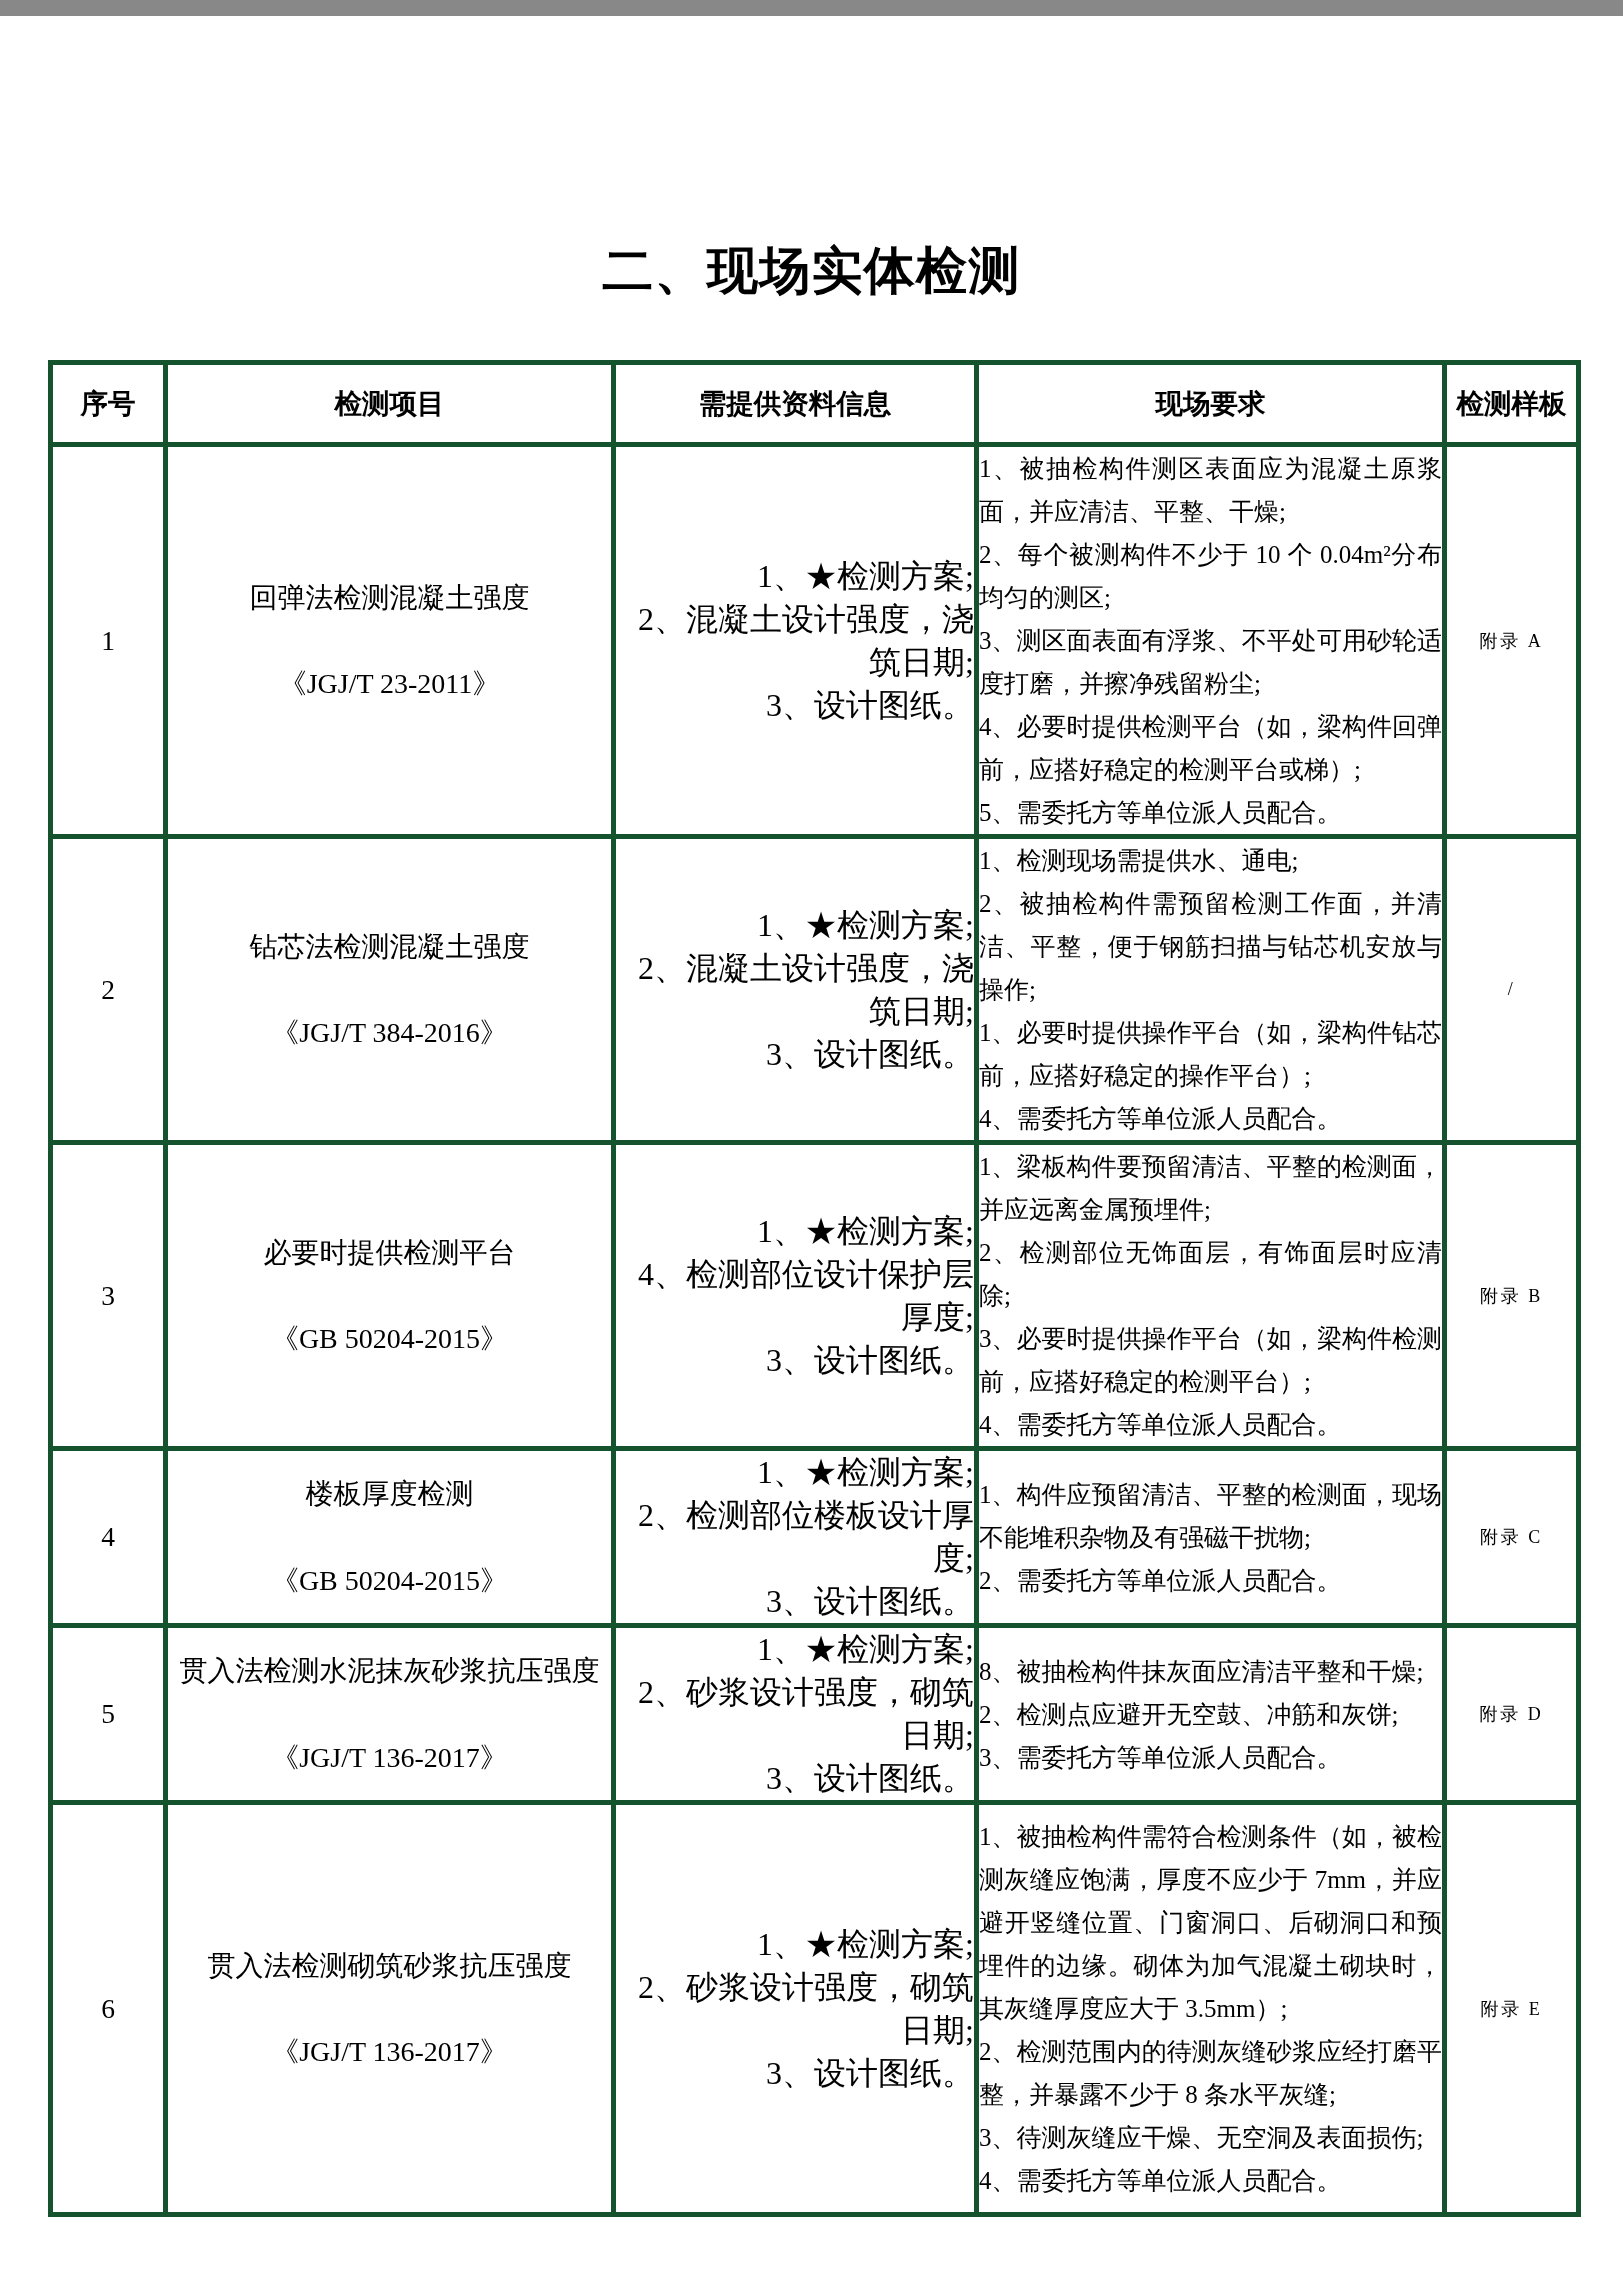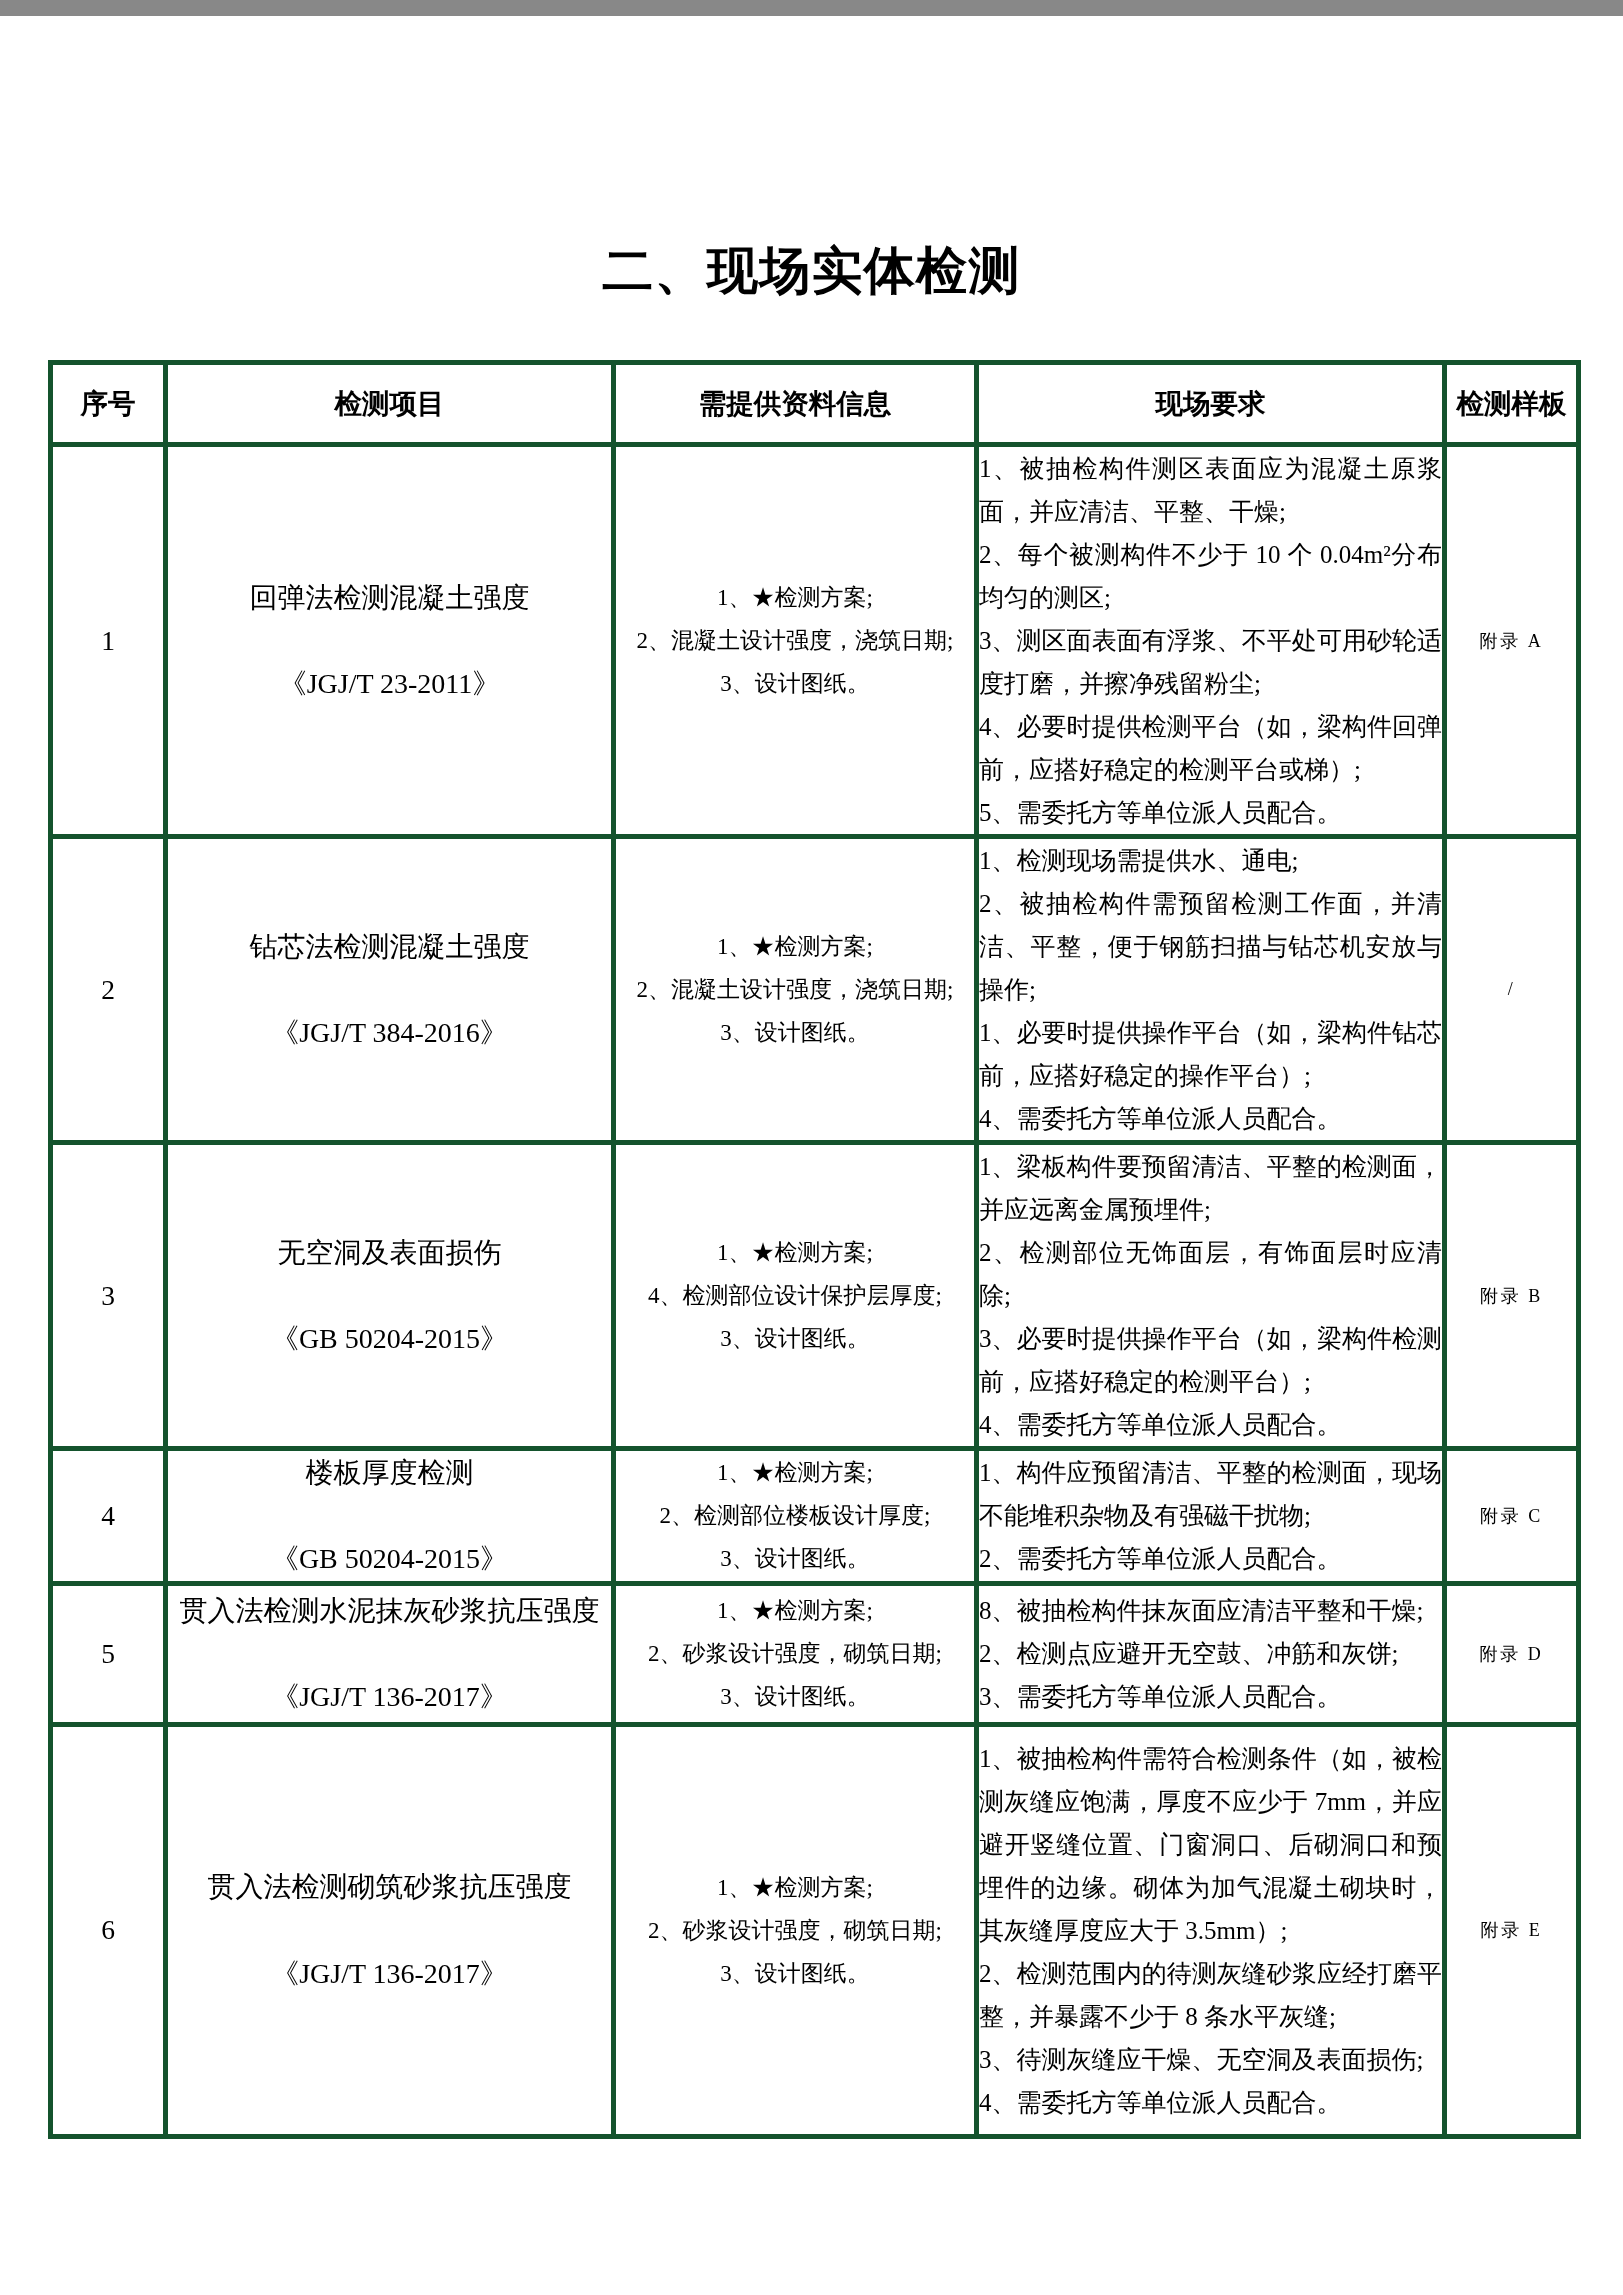--- a/index.html
+++ b/index.html
@@ -46,23 +46,23 @@
     font-size:27.5px;
   }
   td.c-item{
     text-align:center;
     font-size:28px;
     padding:0 6.5px;
   }
   td.c-item .item-line{line-height:1.55;}
   td.c-item .item-line + .item-line{margin-top:43px;}
   td.c-docs{
-    font-size:23px;
+    font-size:32px;
     padding:3.9px 5.2px 3.9px 17px;
-    text-align:center;
+    text-align:right;
   }
   td.c-docs .doc-item{line-height:43px;}
   td.c-req{
     font-size:25px;
     padding:5.2px 11.8px;
     text-align:justify;
   }
   td.c-req .req-item{line-height:43px;}
   td.c-sample{
     text-align:center;
@@ -136,21 +136,21 @@
             <div class="req-item">1、检测现场需提供水、通电;</div>
             <div class="req-item">2、被抽检构件需预留检测工作面，并清洁、平整，便于钢筋扫描与钻芯机安放与操作;</div>
             <div class="req-item">1、必要时提供操作平台（如，梁构件钻芯前，应搭好稳定的操作平台）;</div>
             <div class="req-item">4、需委托方等单位派人员配合。</div>
           </td>
     <td class="c-sample">/</td>
   </tr>
         <tr style="height: 298px;">
     <td class="c-no">3</td>
     <td class="c-item">
-            <div class="item-line">无空洞及表面损伤</div>
+            <div class="item-line">必要时提供检测平台</div>
             <div class="item-line">《GB 50204-2015》</div>
           </td>
     <td class="c-docs">
             <div class="doc-item">1、★检测方案;</div>
             <div class="doc-item">4、检测部位设计保护层厚度;</div>
             <div class="doc-item">3、设计图纸。</div>
           </td>
     <td class="c-req">
             <div class="req-item">1、梁板构件要预留清洁、平整的检测面，并应远离金属预埋件;</div>
             <div class="req-item">2、检测部位无饰面层，有饰面层时应清除;</div>

